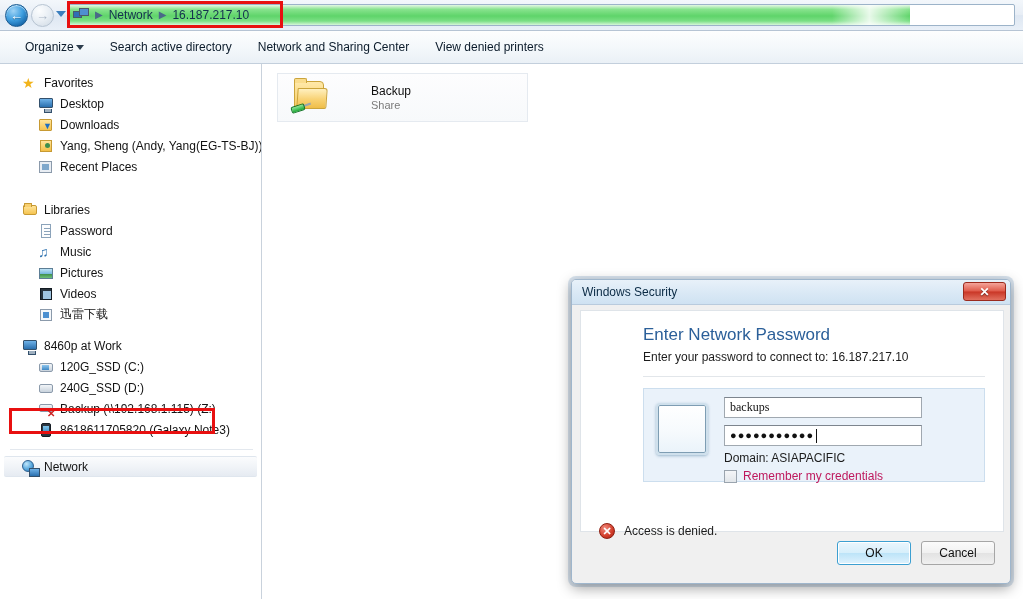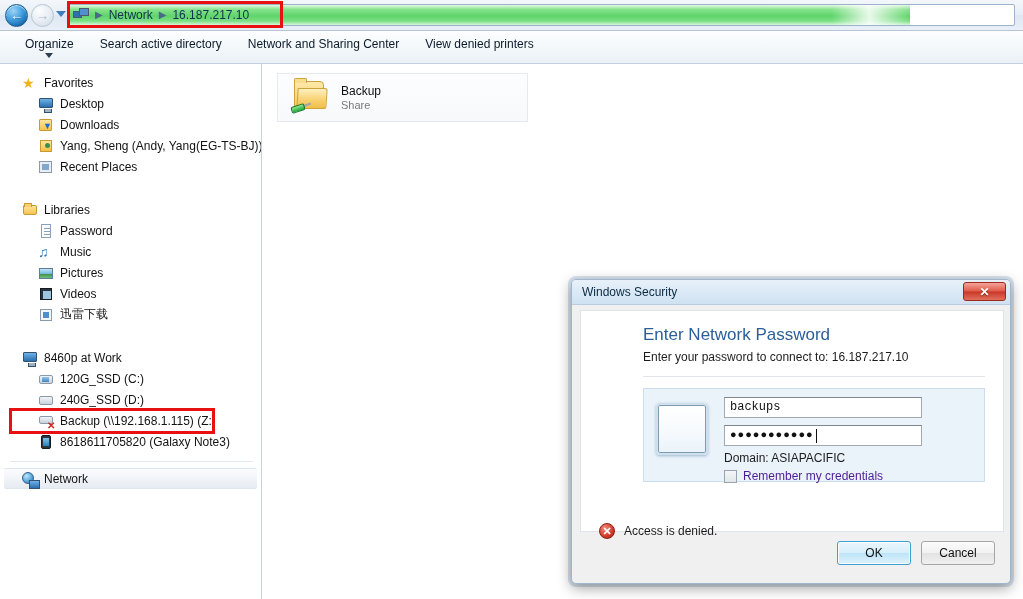--- a/index.html
+++ b/index.html
@@ -82,21 +82,21 @@
   
   .toolbar {
     position: absolute; left: 0; top: 31px; width: 1023px; height: 33px;
     background: linear-gradient(to bottom, #fdfefe 0%, #f4f8fb 50%, #eaf0f6 100%);
     border-bottom: 1px solid #c3cfdc;
     display: flex; align-items: center; padding-left: 12px; gap: 0;
   }
   .tb-item {
     height: 23px; display: flex; align-items: center; gap: 2px;
     padding: 0 12px; color: #0b1b2b; white-space: nowrap; font-size: 12px;
-    border: 1px solid transparent; border-radius: 2px; cursor: default; flex-direction: column;
+    border: 1px solid transparent; border-radius: 2px; cursor: default;
   }
   .caret-dn {
     width: 0; height: 0; border-left: 4px solid transparent;
     border-right: 4px solid transparent; border-top: 5px solid #2d3d4d;
   }
 
   
   .sidebar {
     position: absolute; left: 0; top: 64px; width: 262px; height: 535px;
     background: #ffffff; border-right: 1px solid #c9d2dc;
@@ -268,21 +268,21 @@
   }
   .share-plug .body {
     position: absolute; left: 6px; top: 2px; width: 14px; height: 7px;
     background: linear-gradient(to bottom, #8fe79a 0%, #19a832 100%);
     border: 1px solid #0d7423; border-radius: 2px; transform: rotate(-18deg);
   }
   .share-plug .cord {
     position: absolute; left: 17px; top: 1px; width: 9px; height: 2px;
     background: #9aa6b2; transform: rotate(-20deg);
   }
-  .tile-text { display: flex; flex-direction: column; justify-content: flex-end; gap: 1px; }
+  .tile-text { display: flex; flex-direction: column; justify-content: flex-end; gap: 1px; margin-left: 30px; }
   .tile-title { font-size: 12px; color: #101010; }
   .tile-sub { font-size: 11px; color: #7b7b7b; }
 
   
   .redbox {
     position: absolute; border: 3px solid #e81010; pointer-events: none;
   }
   #redbox-address { left: 67px; top: 1px; width: 216px; height: 27px; }
   #redbox-backup  { left: 9px; top: 408px; width: 206px; height: 26px; }
 
@@ -329,35 +329,35 @@
     position: absolute; left: 12px; top: 14px; width: 52px; height: 52px;
     background: linear-gradient(to bottom, #ffffff 0%, #f6fafd 55%, #eaf3fa 100%);
     border: 2px solid #cfe0ec;
     border-radius: 4px;
     box-shadow: 0 1px 3px rgba(60,110,150,.45), inset 0 0 0 1px #7e9db3;
   }
   .fields { position: absolute; left: 80px; top: 8px; width: 220px; }
   .txtfield {
     width: 198px; height: 21px; background: #ffffff;
     border: 1px solid #a0a8b0; border-top-color: #7d858e;
-    font-family: Liberation Mono, monospace; font-size: 12px;
+    font-family: Liberation Serif, serif; font-size: 12px;
     color: #111; padding: 0 5px; line-height: 19px;
     display: flex; align-items: center;
   }
   .txtfield.pwd { margin-top: 7px; letter-spacing: 1px; font-size: 11px; }
   .pwd-caret {
     display: inline-block; width: 1px; height: 14px; background: #111; margin-left: 2px;
   }
   .domain-line { margin-top: 5px; font-size: 12px; color: #1c1c1c; }
   .remember-row { margin-top: 4px; display: flex; align-items: center; gap: 6px; }
   .checkbox {
     width: 13px; height: 13px; background: linear-gradient(to bottom, #f4f6f8, #e2e6ea);
     border: 1px solid #9aa4ae; flex: none;
   }
-  .remember-label { font-size: 12px; color: #4c1d95; }
+  .remember-label { font-size: 12px; color: #be185d; }
 
   .error-row {
     position: absolute; left: 18px; top: 212px;
     display: flex; align-items: center; gap: 9px;
   }
   .err-icon {
     width: 16px; height: 16px; border-radius: 50%;
     background: radial-gradient(circle at 35% 30%, #f08b7e 0%, #d23b28 60%, #9d2416 100%);
     border: 1px solid #8e1f12;
     color: #fff; font-size: 11px; font-weight: bold; line-height: 14px; text-align: center;
@@ -488,21 +488,21 @@
         <span>Videos</span>
       </div>
       <div class="sb-row lvl2">
         <span class="ico">
             <span class="i-xl"></span>
           </span>
         <span>迅雷下载</span>
       </div>
     </div>
 
-    <div class="sb-group" style="margin-top:22px;">
+    <div class="sb-group" style="margin-top:10px;">
       <div class="sb-row">
         <span class="ico">
             <span class="i-monitor"></span>
           </span>
         <span>8460p at Work</span>
       </div>
       <div class="sb-row lvl2">
         <span class="ico">
             <span class="i-drive i-drive-sys"></span>
           </span>

